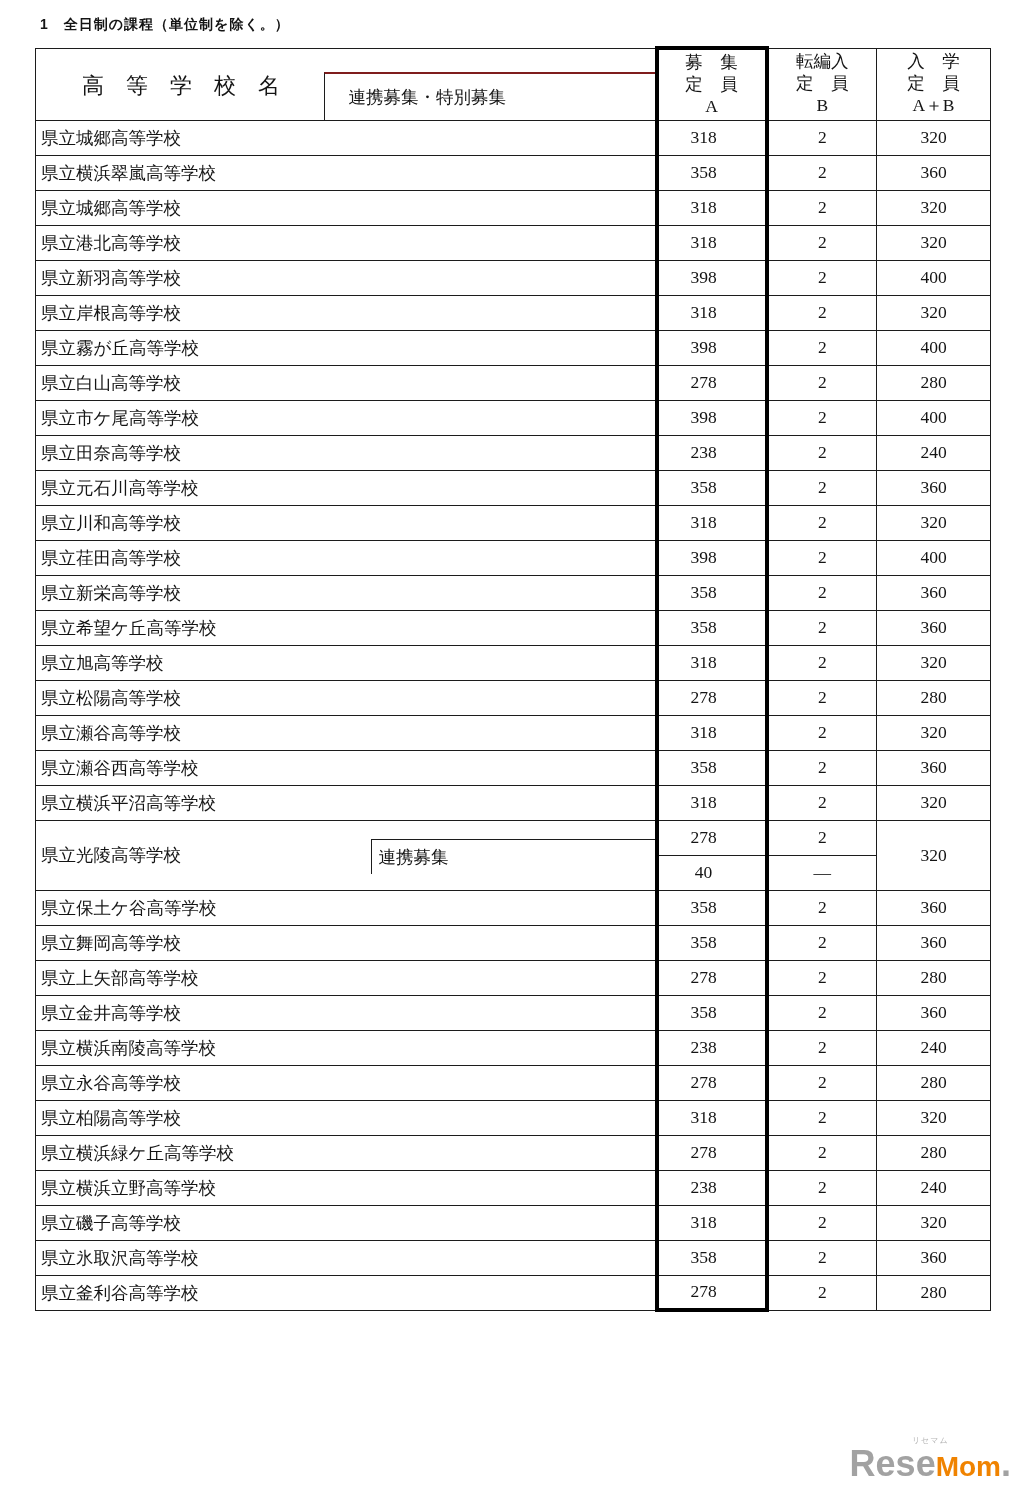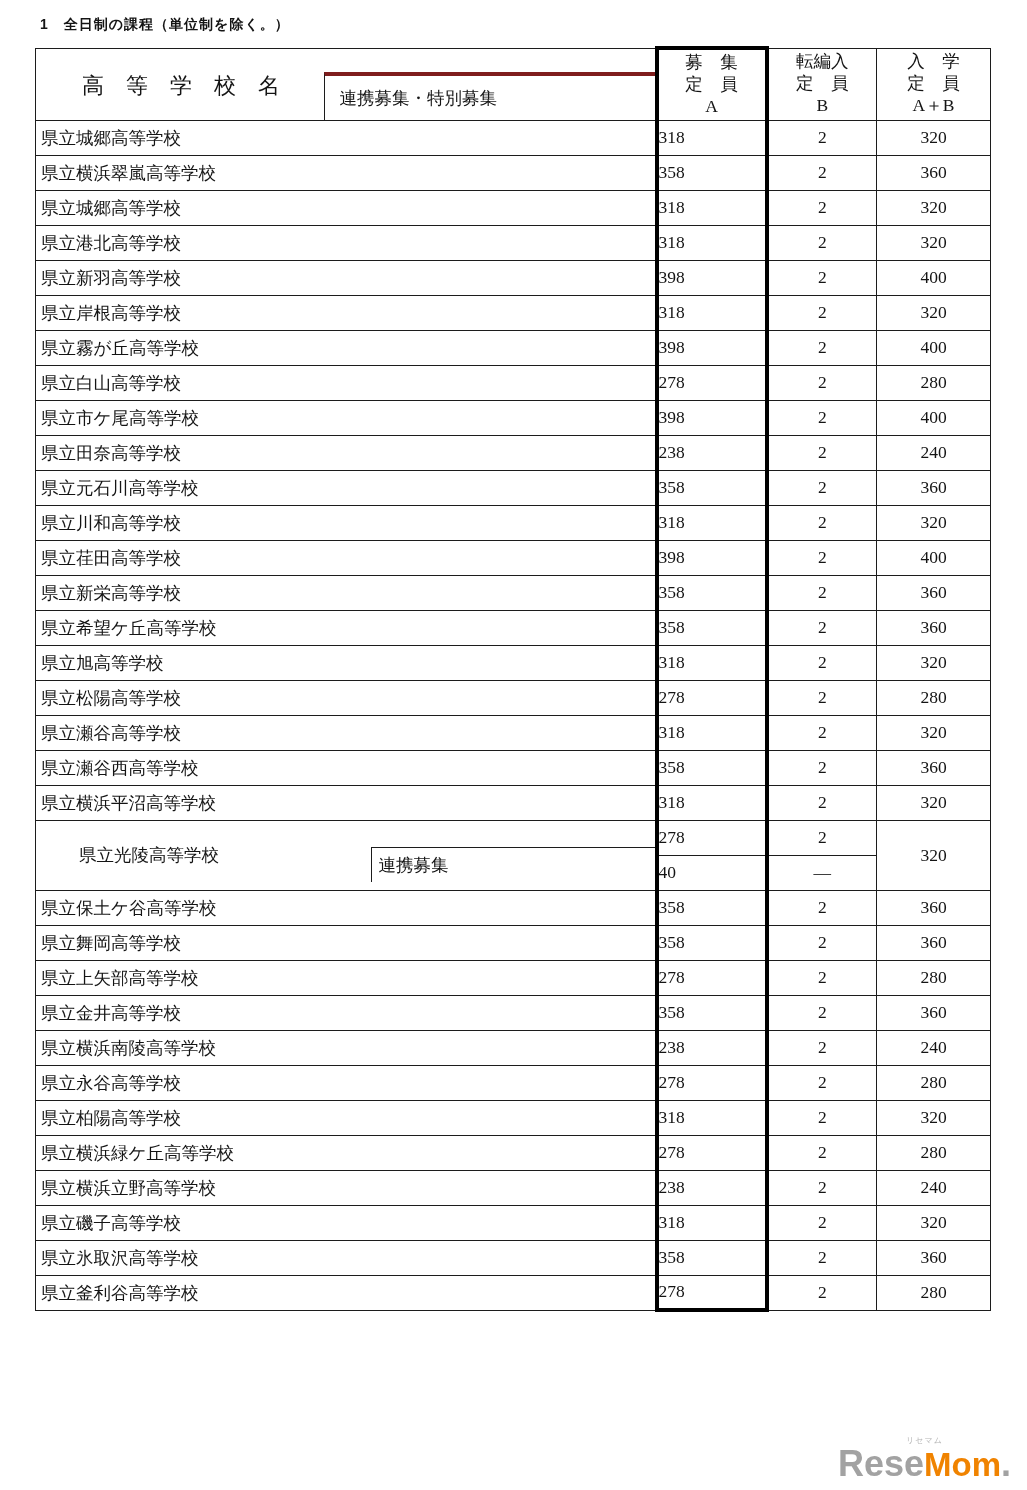--- a/index.html
+++ b/index.html
@@ -39,55 +39,55 @@
   .quota tbody tr { height:35px; }
 
   
   .th-school { position:relative; vertical-align:top; }
   .school-h {
     position:absolute; left:0; top:22px; width:290px;
     text-align:center; display:block; font-size:22px;
   }
   .special-box {
     position:absolute; right:0; bottom:0; width:331px; height:48px;
-    border-top:4px solid #7f1d1d; border-left:1px solid #1c1c1c;
-    display:flex; align-items:center; padding-left:15px; font-size:17.5px;text-align:center;
+    border-top:2px solid #7f1d1d; border-left:1px solid #1c1c1c;
+    display:flex; align-items:center; padding-left:24px; font-size:17.5px;text-align:center;
   }
 
   
   .th-num { text-align:center; vertical-align:middle; line-height:1.25;margin-top:12px; }
   .th-num span { display:block; }
 
   
   .col-a { border-left:4px solid #000 !important; border-right:4px solid #000 !important; }
   thead .col-a { border-top:4px solid #000 !important; }
   tbody tr:last-child .col-a { border-bottom:4px solid #000 !important; }
 
   .name-cell { padding-left:5px; text-align:left; }
   .special-name-cell { position:relative; padding:0; }
   .special-name-cell .nm {
     position:absolute; left:0; top:0; height:100%; width:290px;
-    display:flex; align-items:center; padding-left:5px;margin-left:38px;
+    display:flex; align-items:center; padding-left:5px;
   }
   .row-special-box {
-    position:absolute; right:0; bottom:8px; width:284px; height:35px;
+    position:absolute; right:0; bottom:16px; width:284px; height:35px;
     border-top:1px solid #1c1c1c; border-left:1px solid #1c1c1c;
     display:flex; align-items:center; padding-left:7px;
   }
   td.num { text-align:center; }
-  td.num.col-a { text-align:left; padding-right:16px; }
+  td.num.col-a { text-align:center; padding-right:16px; }
 
   .watermark {
     position:absolute; right:16px; bottom:8px;
     font-family:Liberation Sans, sans-serif;
     font-weight:bold; text-align:center; line-height:1;
   }
   .wm-small { display:block; font-size:8px; font-weight:normal; color:#b5b5b5; letter-spacing:1px; margin-bottom:1px; }
   .wm-gray { font-size:36px; color:#a2a2a2; }
-  .wm-orange { font-size:33px; color:#f08300; }
+  .wm-orange { font-size:28px; color:#f08300; }
 </style>
 </head>
 <body>
 
 <div class="page">
 
   <h2 class="sec-heading">1　全日制の課程（単位制を除く。）</h2>
 
   <table class="quota">
     <colgroup>

